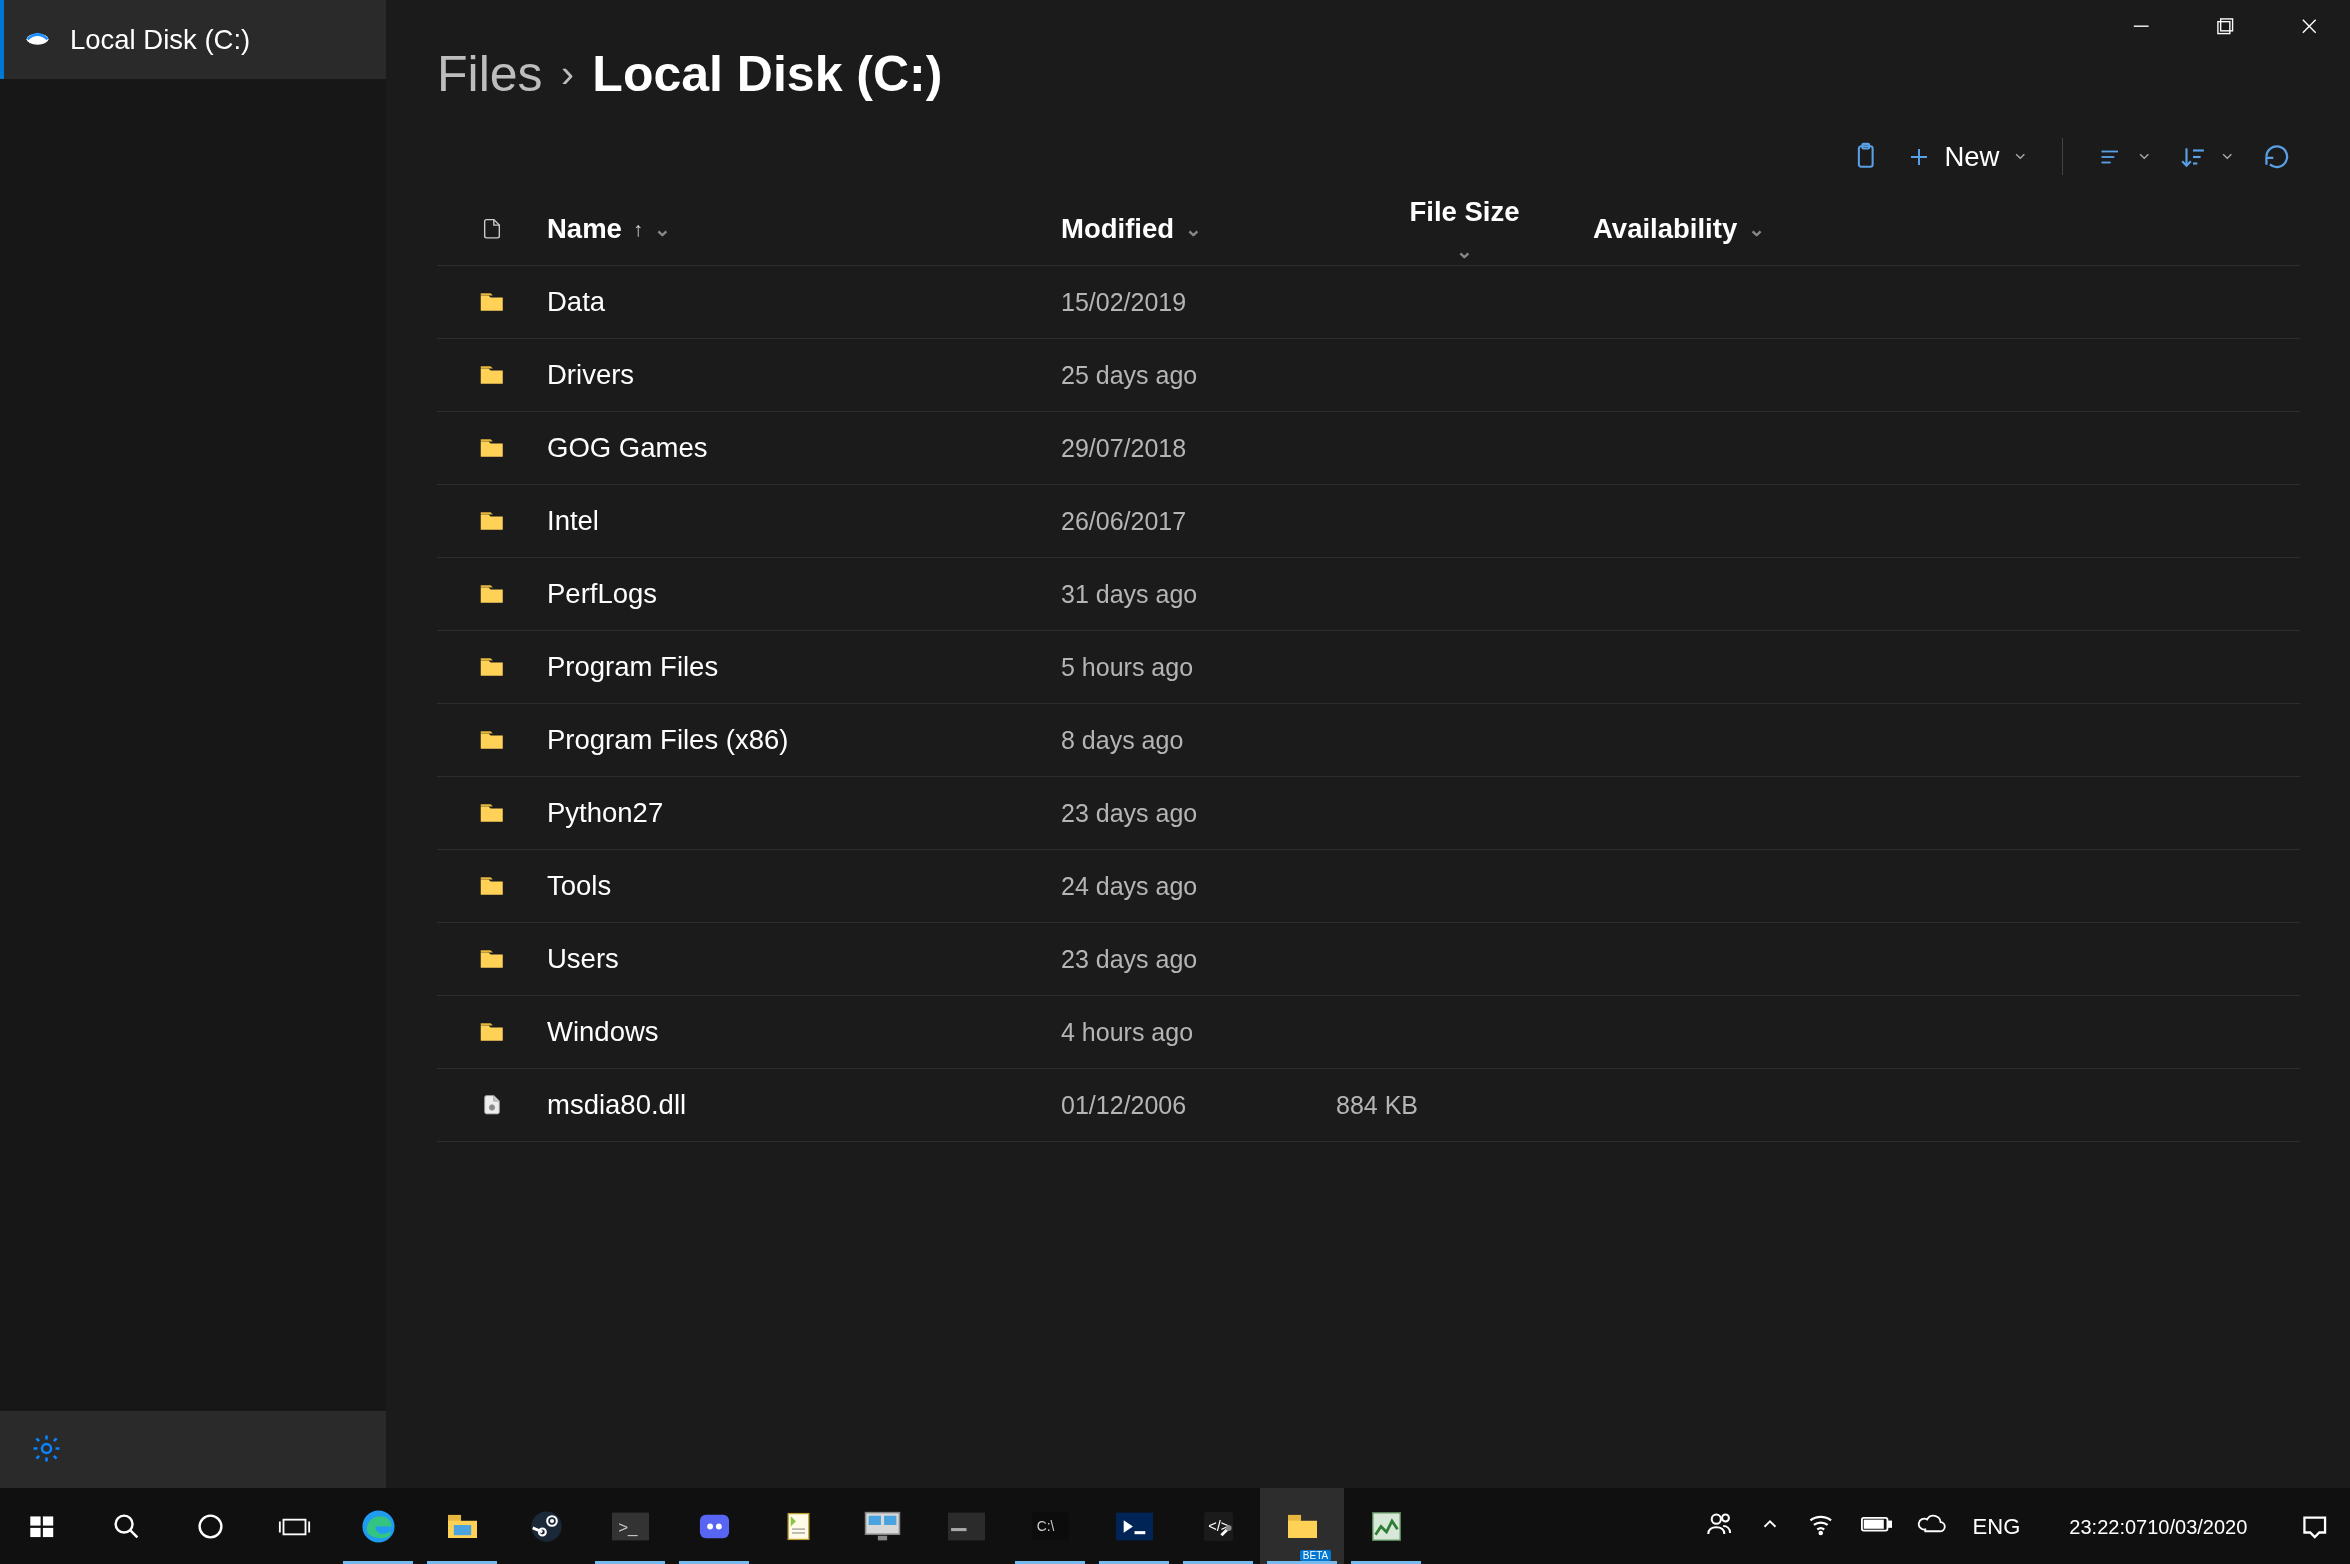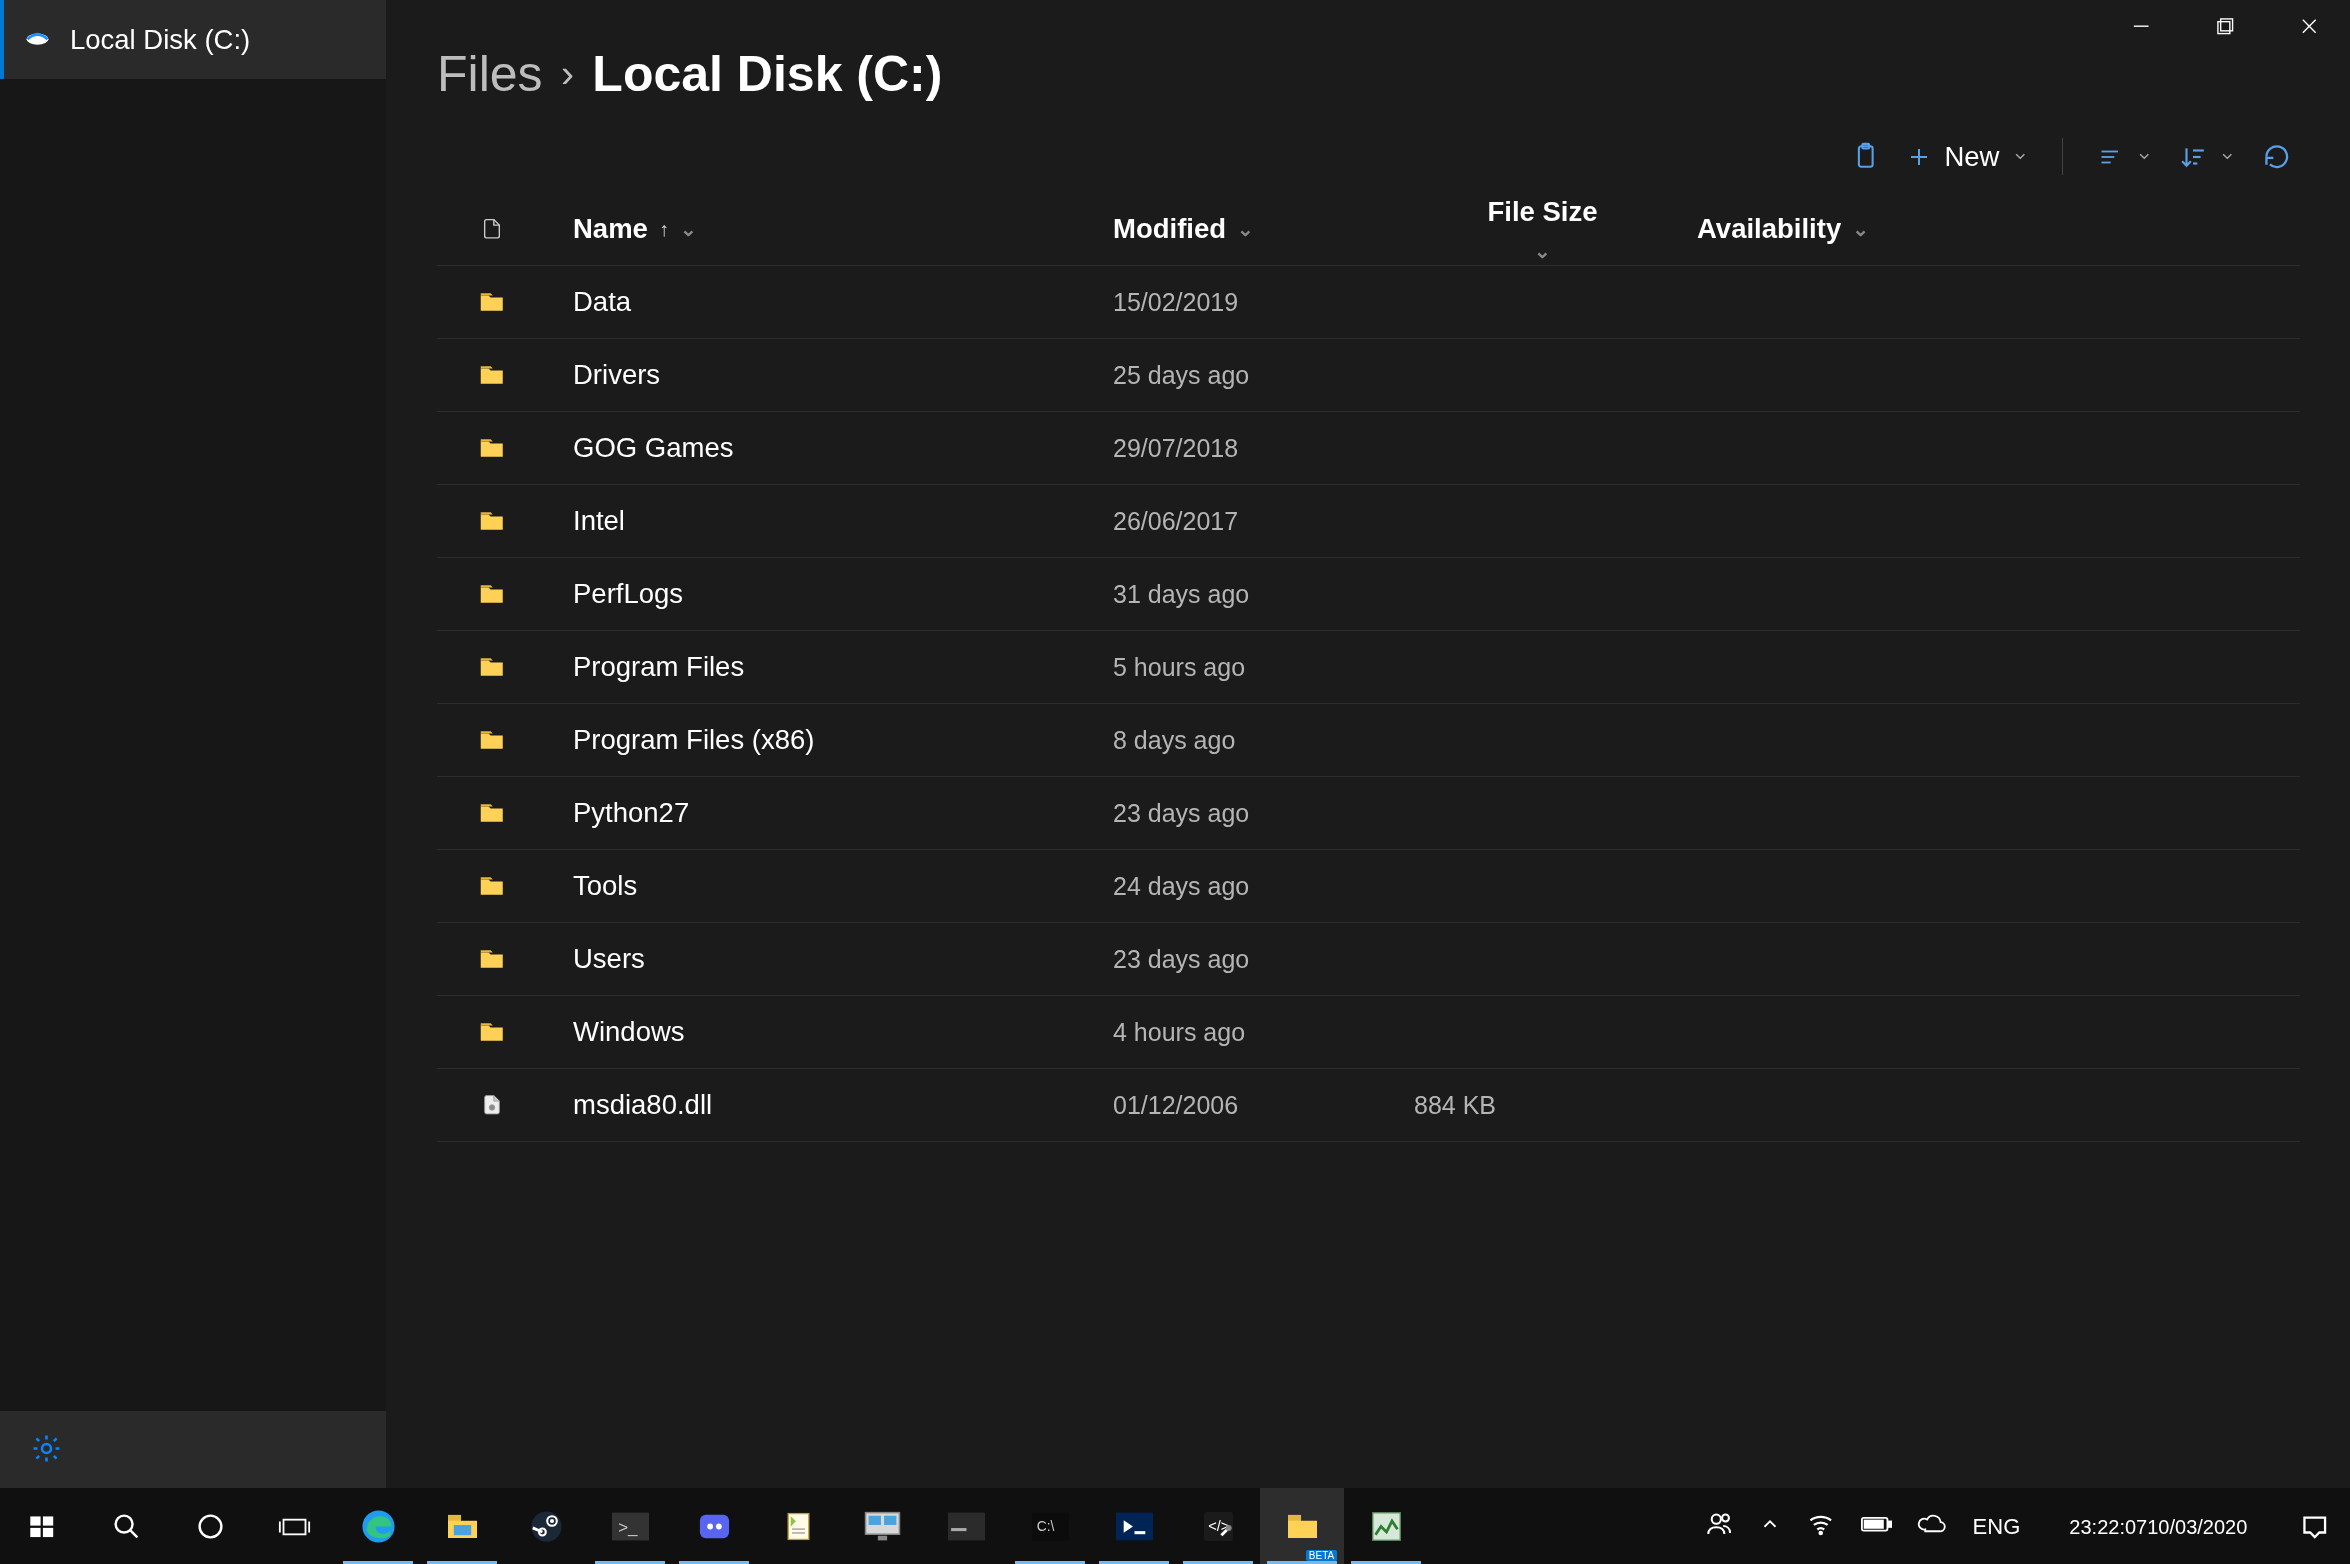--- a/index.html
+++ b/index.html
@@ -30,21 +30,21 @@
 .crumbs .sep { color: #bdbdbd; font-size: 39px; }
 .crumbs .cur { color: #fff; font-weight: 600; }
 
 .toolbar { height: 55px; display: flex; align-items: center; justify-content: flex-end; gap: 27.5px; padding-right: 9.2px; font-size: 27.5px; color: #5aa0e6; }
 .toolbar .grp { display: flex; align-items: center; gap: 13px; }
 .toolbar .new-label { color: #fff; }
 .toolbar .divider { width: 0.9px; height: 37px; background: #444; margin: 0 5.5px; }
 .toolbar svg { display: block; }
 
 .table { margin-top: 9.2px; }
-.thead, .trow { display: flex; align-items: center; height: 73px; border-bottom: 0.9px solid #2d2d2d; gap: 26px; }
+.thead, .trow { display: flex; align-items: center; height: 73px; border-bottom: 0.9px solid #2d2d2d; }
 .thead { font-size: 27.5px; font-weight: 600; color: #fff; }
 .trow { font-size: 27.5px; }
 .col-icon { width: 110px; display: flex; justify-content: center; }
 .col-name { width: 514px; display: flex; align-items: center; gap: 9.2px; }
 .col-mod  { width: 275px; color: #b5b5b5; font-size: 25px; }
 .col-size { width: 257px; color: #b5b5b5; font-size: 25px; flex-direction: column; }
 .col-avail{ width: 275px; }
 .thead .col-mod, .thead .col-size, .thead .col-avail { color: #fff; font-size: 27.5px; }
 .thead .hdr { display: flex; align-items: center; gap: 11px; }
 .sort-up { font-size: 20px; color: #ccc; }
@@ -467,21 +467,21 @@
           <path d="M14 18l5-5" stroke="#fff" stroke-width="2"></path>
           <circle cx="19" cy="13" r="2" fill="#888"></circle>
         </svg>
       <div class="line"></div>
     </div>
     <div class="tbicon active">
       <svg width="35" height="29" viewBox="0 0 24 20">
           <path d="M2 4h7l2 2h11v12H2z" fill="#ffd257"></path>
           <rect x="2" y="2" width="9" height="4" fill="#e6b73e"></rect>
         </svg>
-      <div style="position:absolute;bottom:3.7px;right:7px;font-size:10px;background:#0078d4;color:#fff;padding:0 2.8px;border-radius:1.8px">BETA</div>
+      <div style="position:absolute;bottom:3.7px;right:13px;font-size:10px;background:#0078d4;color:#fff;padding:0 2.8px;border-radius:1.8px">BETA</div>
       <div class="line"></div>
     </div>
     <div class="tbicon">
       <svg width="33" height="33" viewBox="0 0 24 24">
           <rect x="2" y="2" width="20" height="20" fill="#d8e8d8" stroke="#5a8a5a"></rect>
           <polyline points="4 18 8 12 12 16 16 8 20 14" fill="none" stroke="#2e7d32" stroke-width="2"></polyline>
         </svg>
       <div class="line"></div>
     </div>
   </div>

